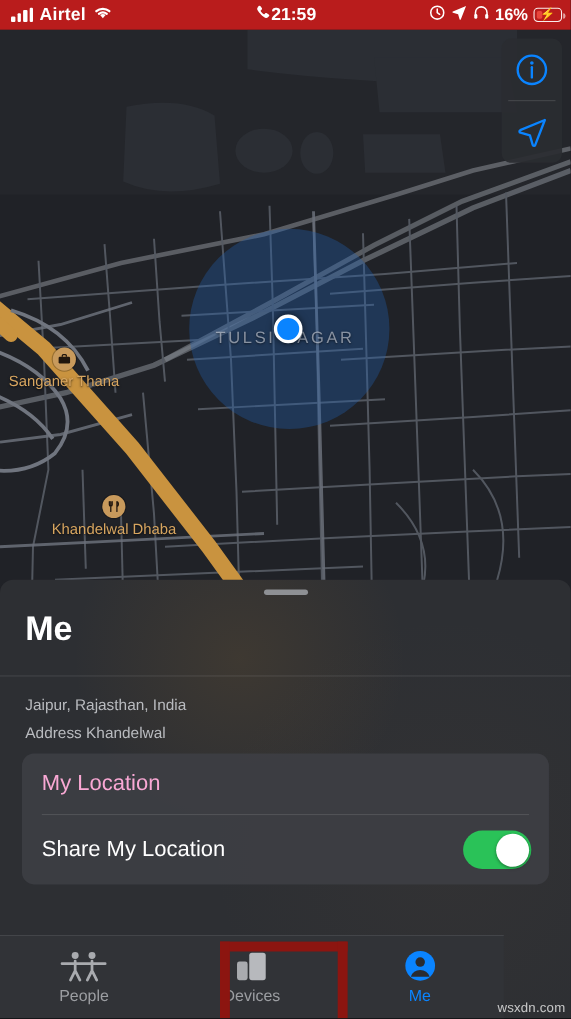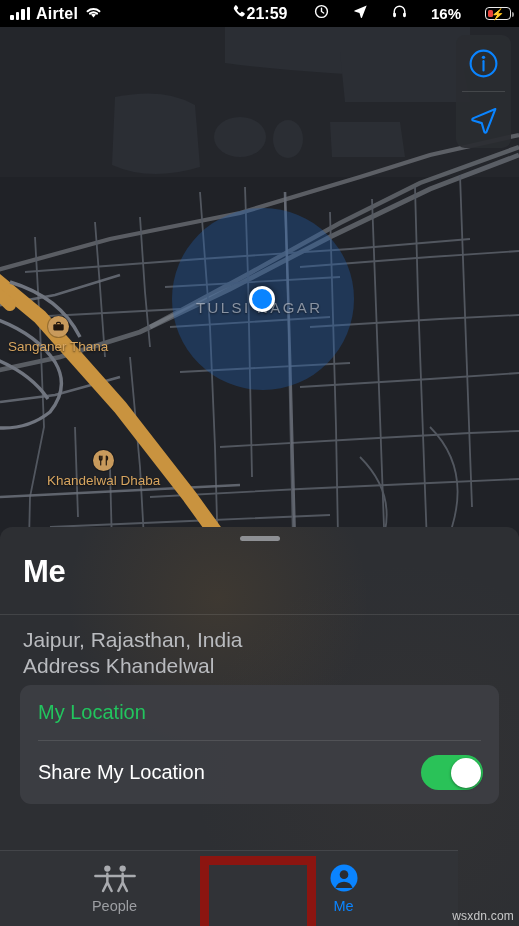--- a/index.html
+++ b/index.html
@@ -13,29 +13,29 @@
     position:relative;
     width:519px; height:926px;
     background:#1c1d20;
     overflow:hidden;
   }
 
   
   #statusbar {
     position:absolute; top:0; left:0;
     width:519px; height:27px;
-    background:#000000;
+    background:#b91c1c;
     display:flex; align-items:center;
     color:#fff;
     font-size:16px; font-weight:bold;
     z-index:60;
   }
   .sb-left { position:absolute; left:10px; display:flex; align-items:center; gap:6px; }
   .sb-center { position:absolute; left:0; width:519px; display:flex; justify-content:center; align-items:center; gap:0; }
-  .sb-right { position:absolute; right:8px; display:flex; align-items:center; gap:24px; }
+  .sb-right { position:absolute; right:8px; display:flex; align-items:center; gap:5px; }
 
   .bars { display:flex; align-items:flex-end; gap:2px; height:13px; }
   .bars i { display:block; width:3.5px; background:#fff; border-radius:1px; }
   .bars i:nth-child(1){height:5px;}
   .bars i:nth-child(2){height:8px;}
   .bars i:nth-child(3){height:11px;}
   .bars i:nth-child(4){height:13px;}
   .carrier { font-size:16px; letter-spacing:.2px; }
 
   .battpct { font-size:15px; }
@@ -151,34 +151,34 @@
     position:absolute; top:27px; left:23px;
     font-size:31px; font-weight:bold; color:#fff;
     letter-spacing:-.2px;
   }
   #titledivider {
     position:absolute; top:87px; left:0; width:519px; height:1px;
     background:rgba(255,255,255,.1);
   }
   #addr {
     position:absolute; top:100px; left:23px;
-    color:#b9bbbf; font-size:21px; line-height:26px;
+    color:#b9bbbf; font-size:14px; line-height:26px;
   }
   #card {
     position:absolute; top:158px; left:20px;
     width:479px;
     background:rgba(62,64,69,.85);
     border-radius:11px;
     overflow:hidden;
   }
   .card-row {
     position:relative;
     padding:16px 18px;
   }
-  .card-row .r-title { font-size:20px; color:#22c55e; }
+  .card-row .r-title { font-size:20px; color:#f9a8d4; }
   .card-row .r-sub { font-size:15px; color:#a9abaf; margin-top:4px; }
   .card-div { height:1px; background:rgba(255,255,255,.11); margin:0 18px; }
 
   .row-toggle {
     display:flex; align-items:center; justify-content:space-between;
     padding:14px 16px 14px 18px;
   }
   .row-toggle .r-title { font-size:20px; color:#fff; }
   .toggle {
     width:62px; height:35px; border-radius:18px;
@@ -442,20 +442,29 @@
           <circle cx="15" cy="4.6" r="3.3" fill="#a9abaf"></circle>
           <circle cx="31" cy="4.6" r="3.3" fill="#a9abaf"></circle>
           <path d="M2.5 12.5 H43.5" stroke="#a9abaf" stroke-width="2.6" stroke-linecap="round"></path>
           <path d="M15 10 V19 M15 19 L10.5 28 M15 19 L19.5 28" stroke="#a9abaf" stroke-width="2.6" fill="none" stroke-linecap="round"></path>
           <path d="M31 10 V19 M31 19 L26.5 28 M31 19 L35.5 28" stroke="#a9abaf" stroke-width="2.6" fill="none" stroke-linecap="round"></path>
         </svg>
       </span>
       <span class="tlabel">People</span>
     </div>
 
+    <div class="tab">
+      <span class="ticon">
+        <svg width="34" height="29" viewBox="0 0 34 30">
+          <rect x="3" y="10.5" width="10" height="17.5" rx="2.2" fill="#a9abaf"></rect>
+          <rect x="14.5" y="2.2" width="15.5" height="25.8" rx="2.6" fill="#b7b9bd"></rect>
+        </svg>
+      </span>
+      <span class="tlabel">Devices</span>
+    </div>
 
     <div class="tab active">
       <span class="ticon">
         <svg width="32" height="30" viewBox="0 0 32 32">
           <circle cx="16" cy="16" r="14.4" fill="#0a84ff"></circle>
           <circle cx="16" cy="12.4" r="4.6" fill="#2a2c31"></circle>
           <path d="M6.9 26.6a9.6 9.6 0 0 1 18.2 0" fill="#2a2c31"></path>
         </svg>
       </span>
       <span class="tlabel">Me</span>

